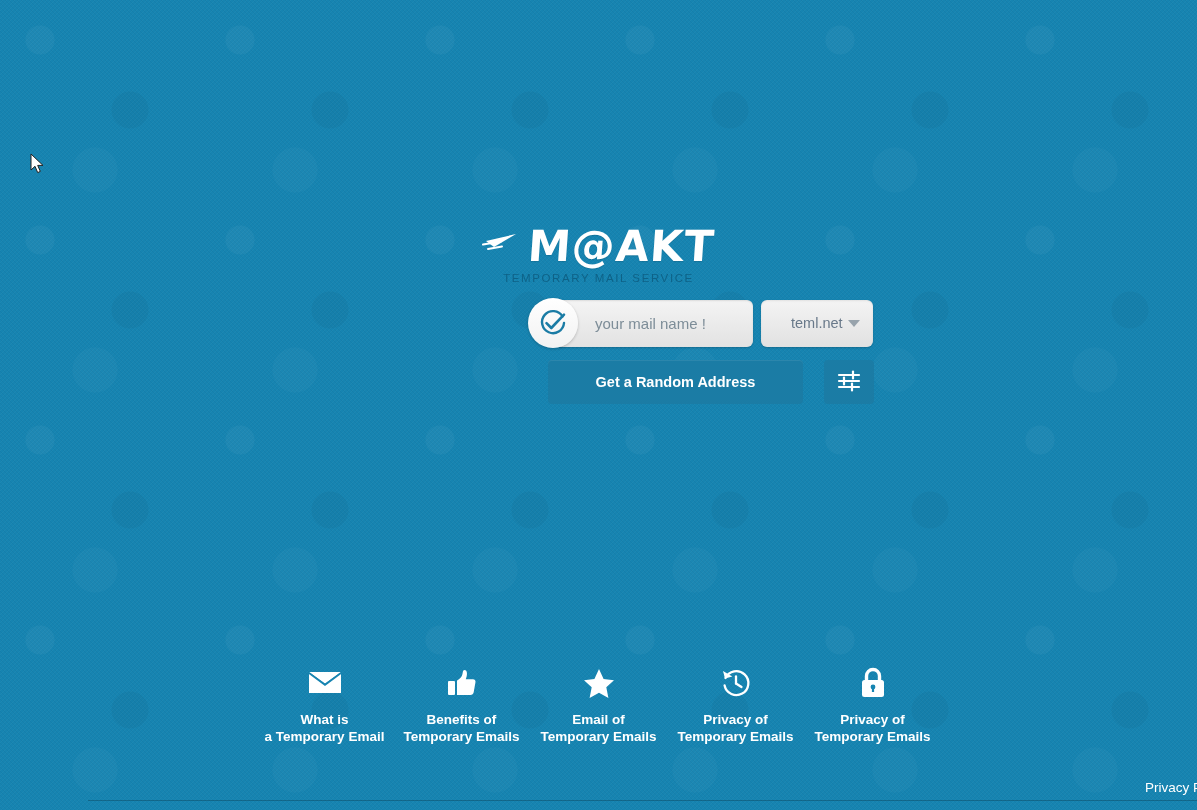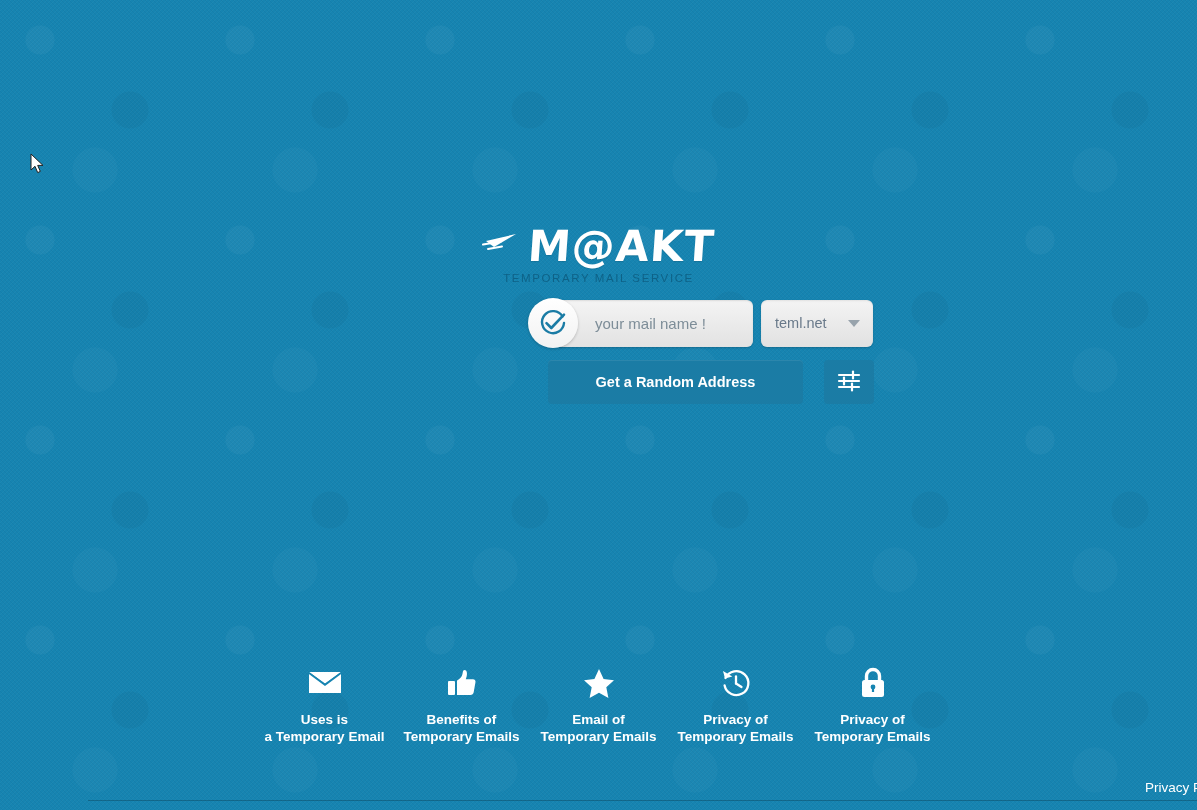--- a/index.html
+++ b/index.html
@@ -120,21 +120,21 @@
     width: 112px;
     height: 47px;
     border-radius: 6px;
     background: linear-gradient(180deg, #f4f4f4 0%, #e1e1e1 100%);
     box-shadow: inset 0 1px 2px rgba(0,0,0,0.08), 0 1px 2px rgba(0,0,0,0.18);
     display: flex;
     align-items: center;
     cursor: pointer;
   }
   .domain-value {
-    padding-left: 14px;
+    padding-left: 30px;
     font-size: 14.5px;
     color: #69798a;
     font-family: "Liberation Sans", sans-serif;
   }
   .caret {
     position: absolute;
     right: 13px;
     top: 50%;
     margin-top: -3px;
     width: 0; height: 0;
@@ -301,21 +301,21 @@
 
     <a class="nav-item">
       <span class="nav-icon">
         <svg width="34" height="26" viewBox="0 0 34 26">
           <path d="M1 3 L17 15 L33 3 L33 23 L1 23 Z" fill="#ffffff"></path>
           <path d="M1 2 L33 2 L17 13.5 Z" fill="#ffffff"></path>
           <path d="M1 3 L17 15 L33 3" fill="none" stroke="#1684b1" stroke-width="1.6"></path>
         </svg>
       </span>
       <span class="nav-label">
-        <span>Uses is</span>
+        <span>What is</span>
         <span class="l2">a Temporary Email</span>
       </span>
     </a>
 
     <a class="nav-item">
       <span class="nav-icon">
         <svg width="30" height="30" viewBox="0 0 30 30">
           <rect x="1" y="13" width="7" height="14" rx="1" fill="#ffffff"></rect>
           <path d="M10 27 L10 12.5 C10 12.5 13.5 11 15 7.5 C16 5 15.5 2 17.5 2 C20 2 20.5 5.5 19.5 9 C19.2 10.2 18.8 11.2 18.8 11.2 L26 11.2 C27.6 11.2 28.8 12.5 28.5 14 L26.7 24.3 C26.45 25.9 25.1 27 23.5 27 Z" fill="#ffffff"></path>
         </svg>

